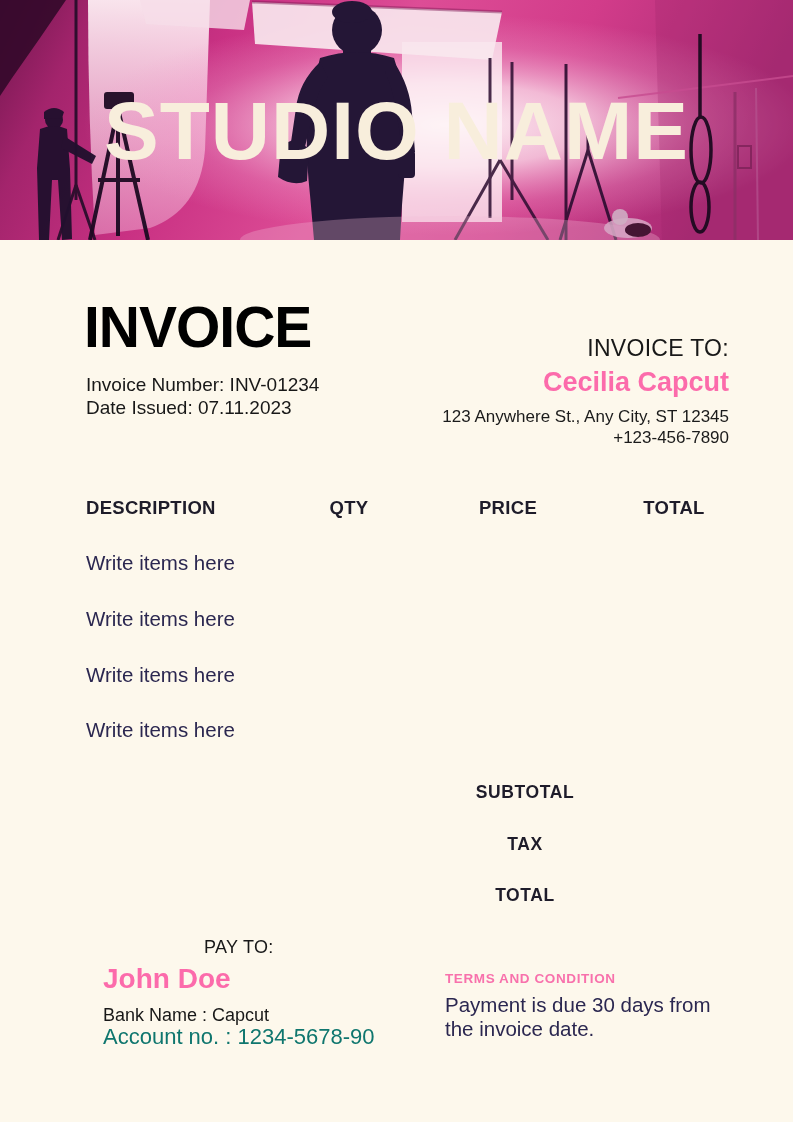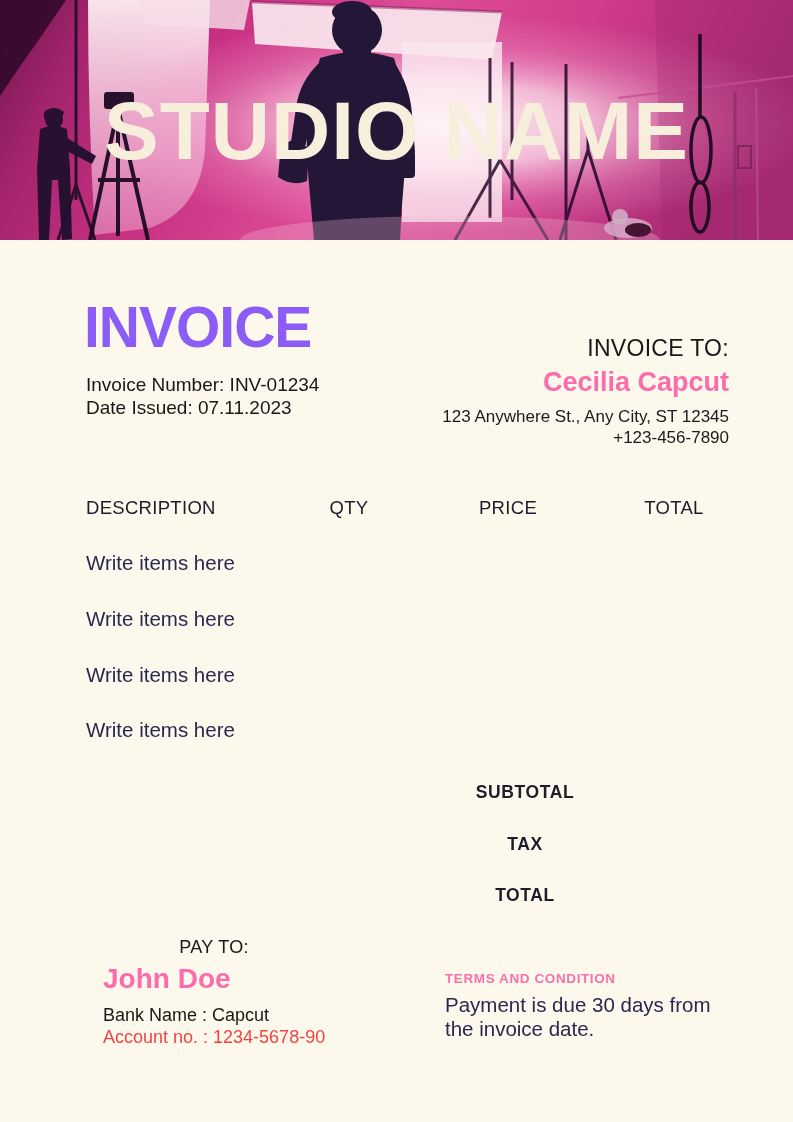--- a/index.html
+++ b/index.html
@@ -34,21 +34,21 @@
     white-space: nowrap;
   }
 
   
   .invoice-title {
     position: absolute;
     left: 84px; top: 294px;
     font-size: 57px;
     font-weight: 800;
     letter-spacing: -1px;
-    color: #8b5cf6;
+    color: #000000;
   }
   .invoice-meta {
     position: absolute;
     left: 86px; top: 374px;
     font-size: 19px;
     line-height: 22.5px;
     color: #181818;
   }
 
   .invoice-to {
@@ -73,21 +73,21 @@
     line-height: 20.5px;
     color: #1b1b1b;
   }
   .invoice-to .to-address { margin-top: 9px; }
 
   
   .col-header {
     position: absolute;
     top: 497px;
     font-size: 18.5px;
-    font-weight: 400;
+    font-weight: 700;
     letter-spacing: 0.3px;
     color: #1E1C2A;
     white-space: nowrap;
   }
   .col-description { left: 86px; }
   .col-qty   { left: 349px; transform: translateX(-50%); }
   .col-price { left: 508px; transform: translateX(-50%); }
   .col-total { left: 674px; transform: translateX(-50%); }
 
   .item-row {
@@ -134,23 +134,23 @@
     font-weight: 700;
     color: #FC6BAB;
   }
   .pay-to .pay-bank {
     margin-top: 9px;
     font-size: 18px;
     line-height: 22px;
     color: #181818;
   }
   .pay-to .pay-account {
-    font-size: 18px;
+    font-size: 22px;
     line-height: 22px;
-    color: #ef4444;
+    color: #0f766e;
     text-align: right;
   }
 
   .terms { position: absolute; left: 445px; top: 971px; width: 285px; }
   .terms .terms-label {
     font-size: 13.5px;
     font-weight: 700;
     letter-spacing: 0.6px;
     color: #F871AC;
   }

